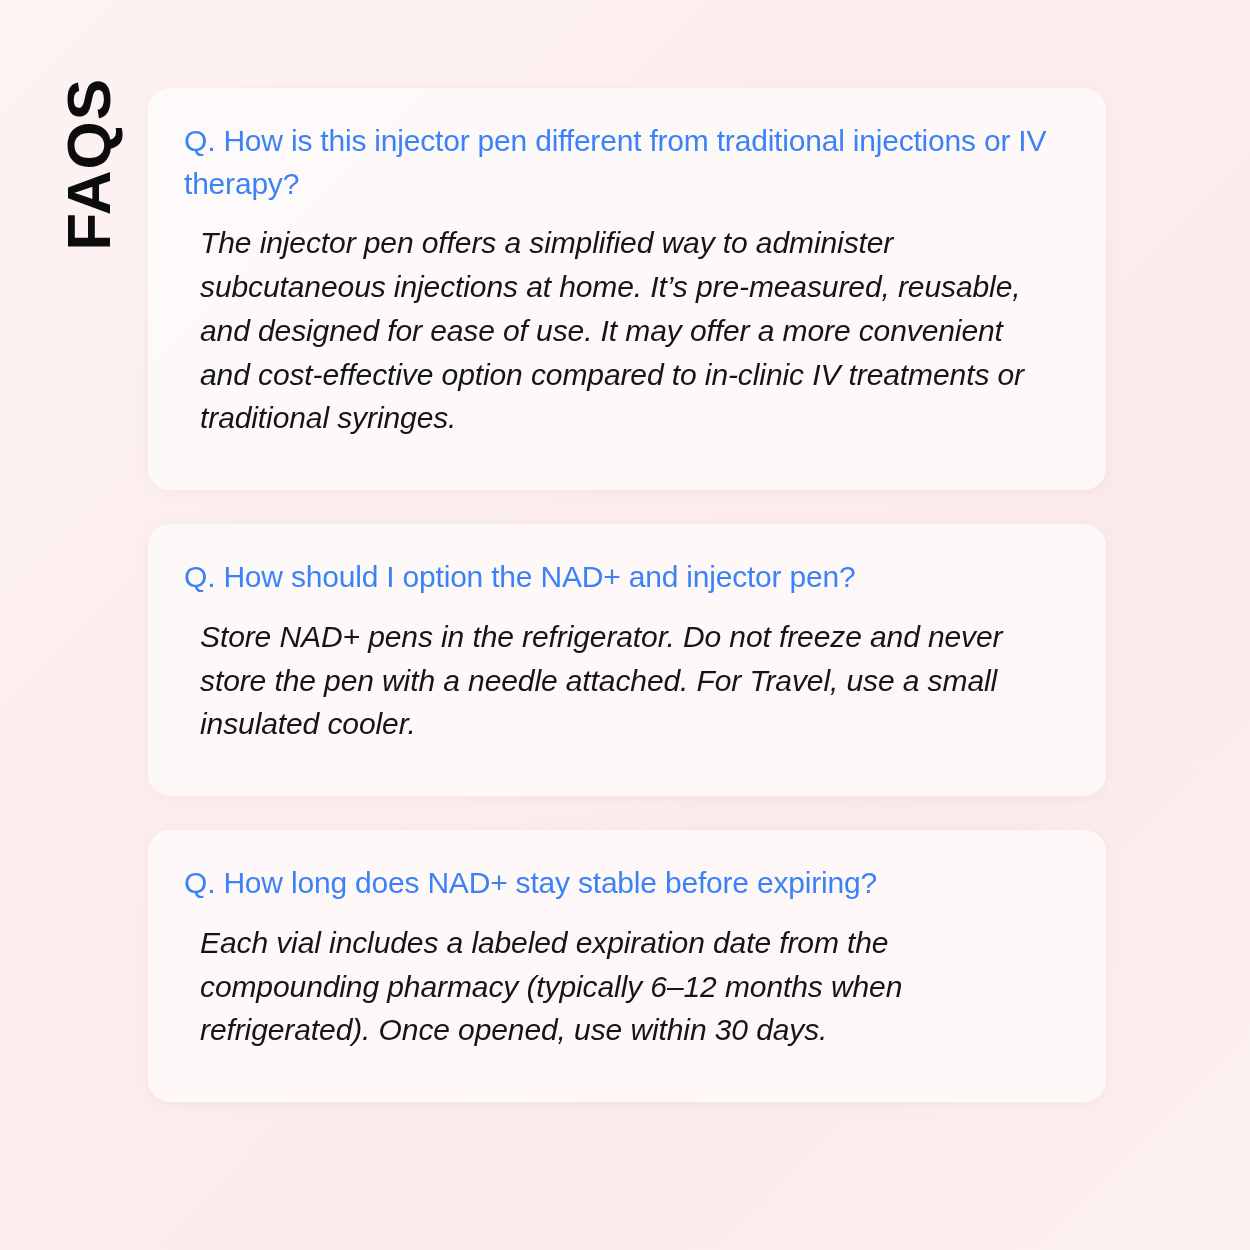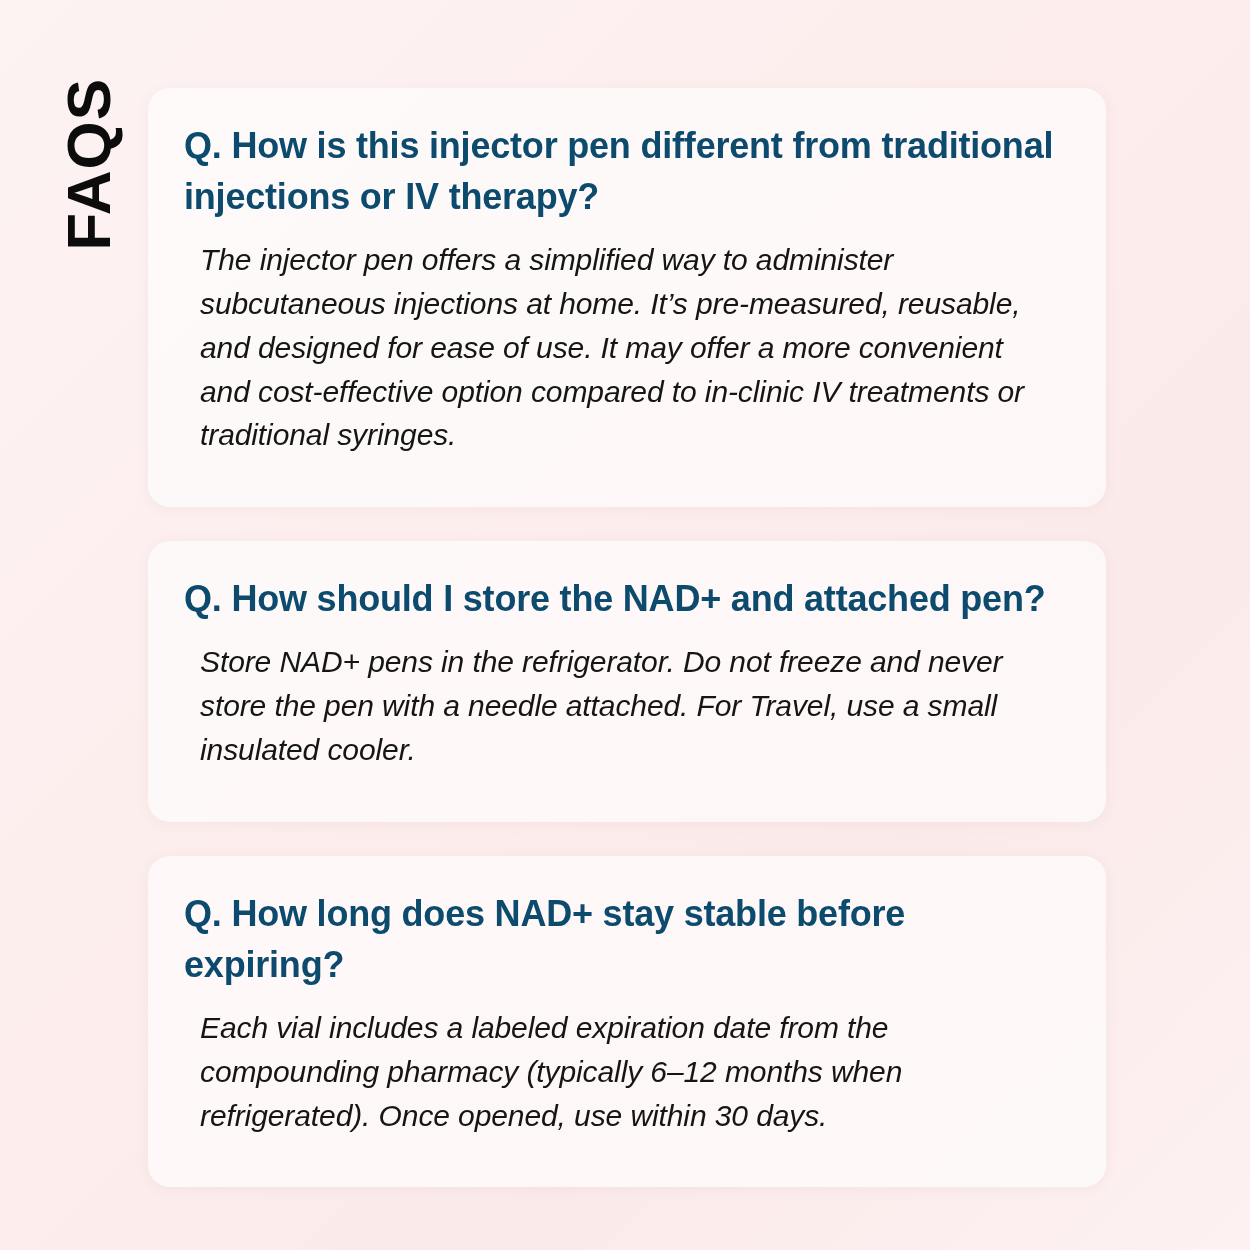--- a/index.html
+++ b/index.html
@@ -57,23 +57,23 @@
 
   .faq-card {
     background: rgba(255, 255, 255, 0.62);
     border-radius: 22px;
     padding: 32px 36px 34px 36px;
     box-sizing: border-box;
     box-shadow: 0 2px 14px rgba(120, 90, 90, 0.06);
   }
 
   .faq-question {
-    font-size: 36px;
-    font-weight: 700;
-    color: #0c4a6e;
+    font-size: 30px;
+    font-weight: 400;
+    color: #3b82f6;
     line-height: 1.42;
     margin: 0 0 6px 0;
     letter-spacing: -0.2px;
   }
 
   .faq-answer {
     font-size: 30px;
     font-style: italic;
     color: #151515;
     line-height: 1.46;
@@ -91,21 +91,21 @@
   </div>
 
   <div class="faq-list">
 
     <div class="faq-card">
       <p class="faq-question">Q. How is this injector pen different from traditional injections or IV therapy?</p>
       <p class="faq-answer">The injector pen offers a simplified way to administer subcutaneous injections at home. It’s pre-measured, reusable, and designed for ease of use. It may offer a more convenient and cost-effective option compared to in-clinic IV treatments or traditional syringes.</p>
     </div>
 
     <div class="faq-card">
-      <p class="faq-question">Q. How should I store the NAD+ and attached pen?</p>
+      <p class="faq-question">Q. How should I option the NAD+ and injector pen?</p>
       <p class="faq-answer">Store NAD+ pens in the refrigerator. Do not freeze and never store the pen with a needle attached. For Travel, use a small insulated cooler.</p>
     </div>
 
     <div class="faq-card">
       <p class="faq-question">Q. How long does NAD+ stay stable before expiring?</p>
       <p class="faq-answer">Each vial includes a labeled expiration date from the compounding pharmacy (typically 6–12 months when refrigerated). Once opened, use within 30 days.</p>
     </div>
 
   </div>
 </div>

